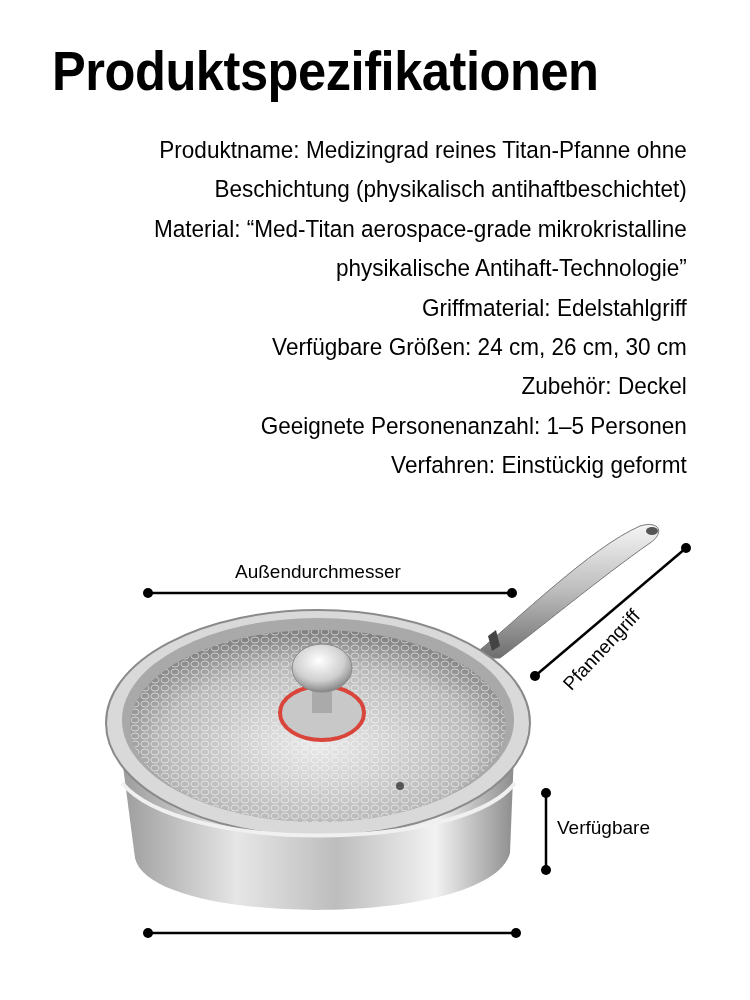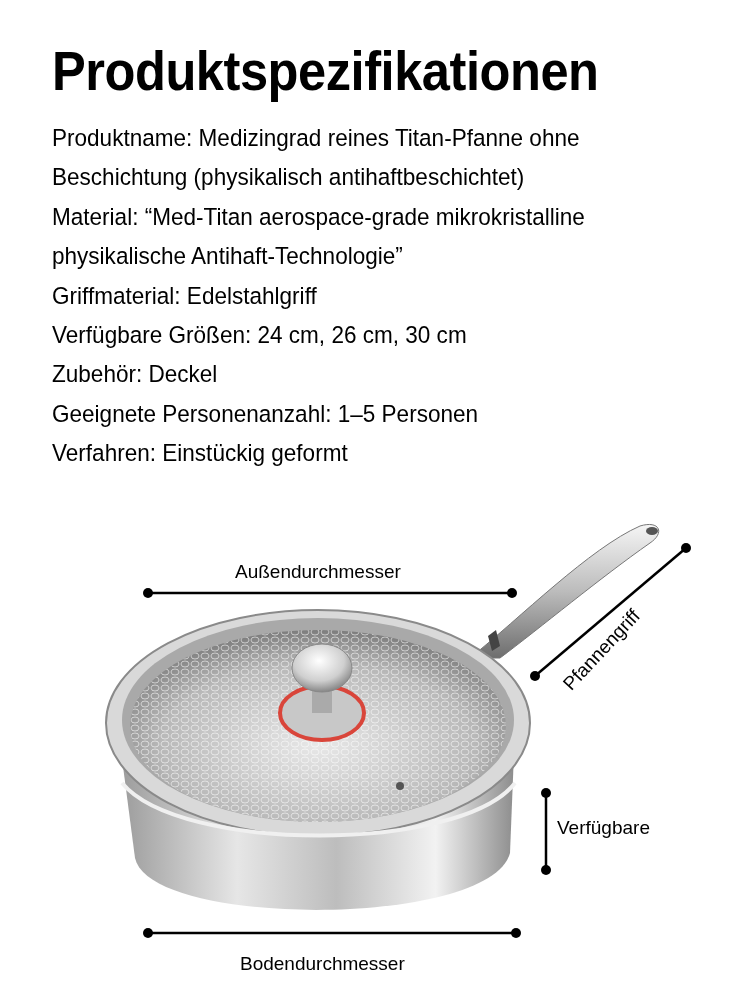--- a/index.html
+++ b/index.html
@@ -5,21 +5,21 @@
     html, body { margin: 0; padding: 0; }
     body {
       width: 750px; height: 1000px; background: #ffffff; position: relative; overflow: hidden;
       font-family: "Liberation Sans", sans-serif; color: #000;
     }
     .title {
       position: absolute; left: 52px; top: 36px; margin: 0;
       font-size: 55px; font-weight: bold; letter-spacing: -0.5px; line-height: 70px;
       transform: scaleX(0.92); transform-origin: left top;
     }
-    .specs { position: absolute; left: 52px; top: 118px; width: 690px; }
+    .specs { position: absolute; left: 52px; top: 130px; width: 690px; text-align: right; }
     .spec-line {
       font-size: 24.5px; line-height: 39.4px; white-space: nowrap;
       transform: scaleX(0.92); transform-origin: left top;
     }
     .diagram { position: absolute; left: 0; top: 508px; width: 644px; height: 510px; }
     .dim-label { position: absolute; font-size: 19px; white-space: nowrap; }
     .lbl-outer { left: 235px; top: 53px; }
     .lbl-bottom { left: 240px; top: 445px; }
     .lbl-height { left: 557px; top: 309px; }
     .lbl-handle { left: 575px; top: 165px; transform: rotate(-47deg); transform-origin: left bottom; }
@@ -112,14 +112,13 @@
     <g>
       <line x1="148" y1="425" x2="516" y2="425" stroke="#000" stroke-width="2.5"></line>
       <circle cx="148" cy="425" r="5" fill="#000"></circle>
       <circle cx="516" cy="425" r="5" fill="#000"></circle>
     </g>
   </svg>
 
   <div class="dim-label lbl-outer">Außendurchmesser</div>
   <div class="dim-label lbl-handle">Pfannengriff</div>
   <div class="dim-label lbl-height">Verfügbare</div>
-  <div class="dim-label lbl-bottom">Bodendurchmesser</div>
 </div>
 
 </body></html>

